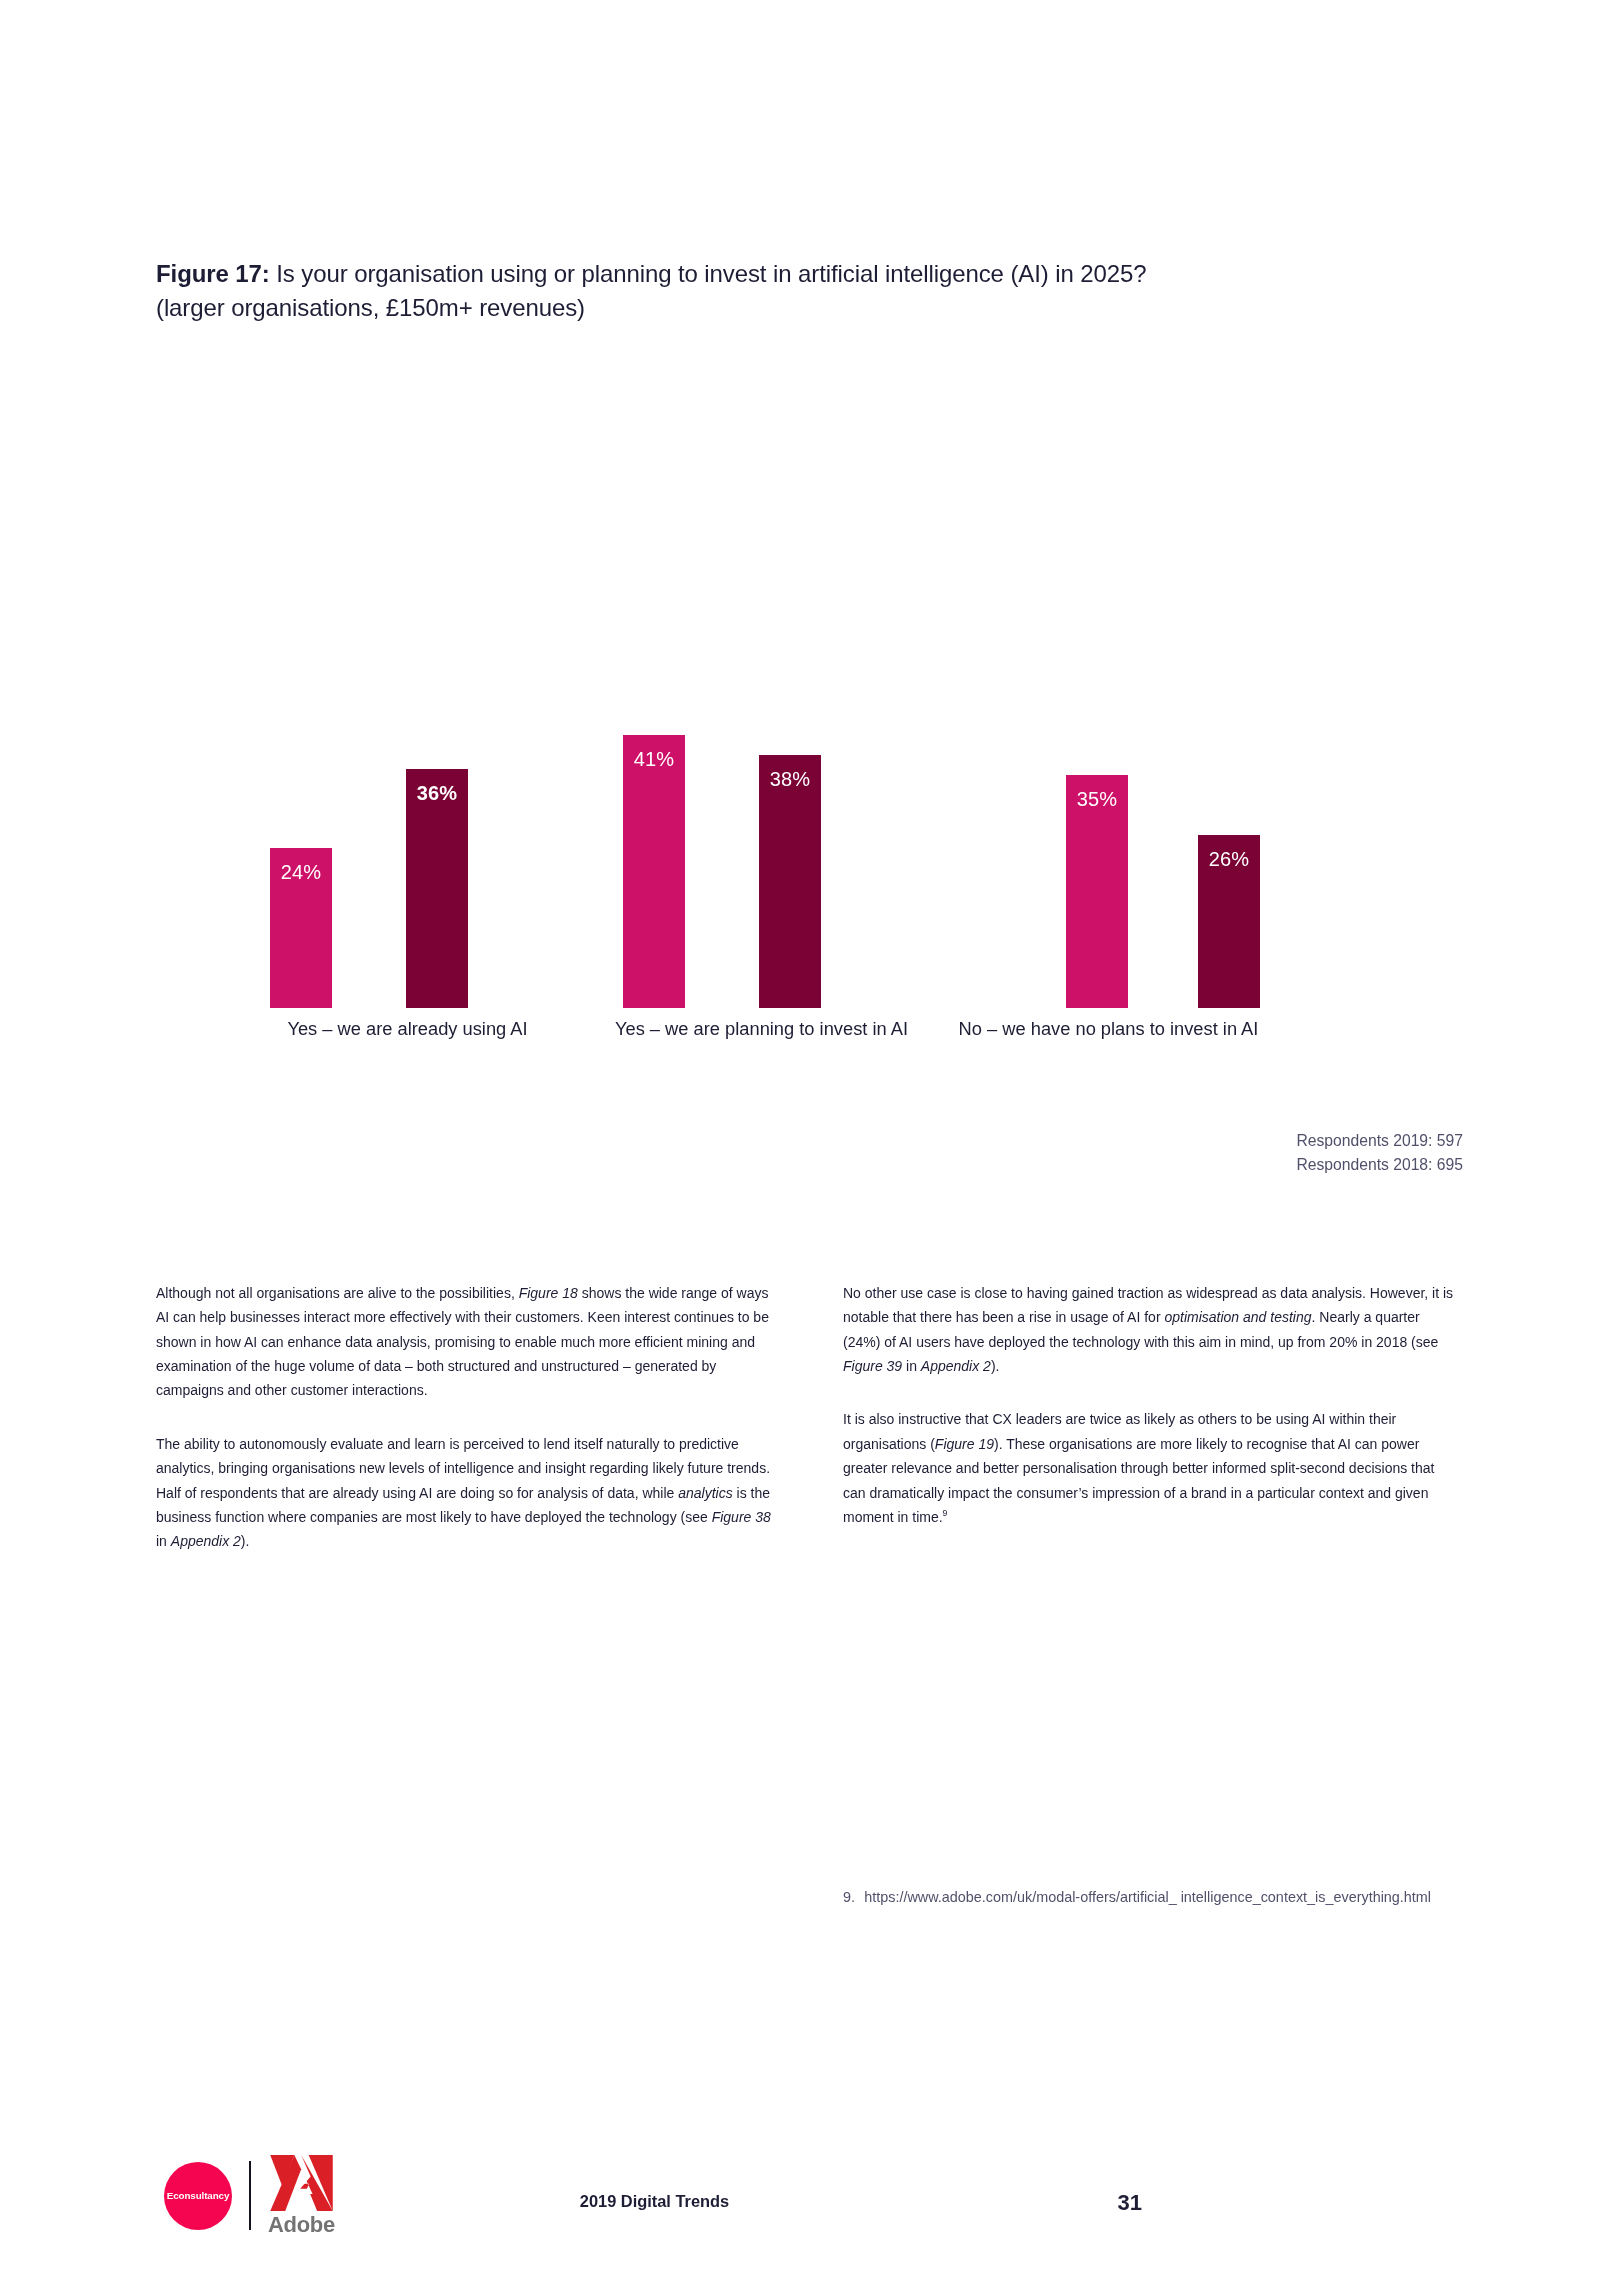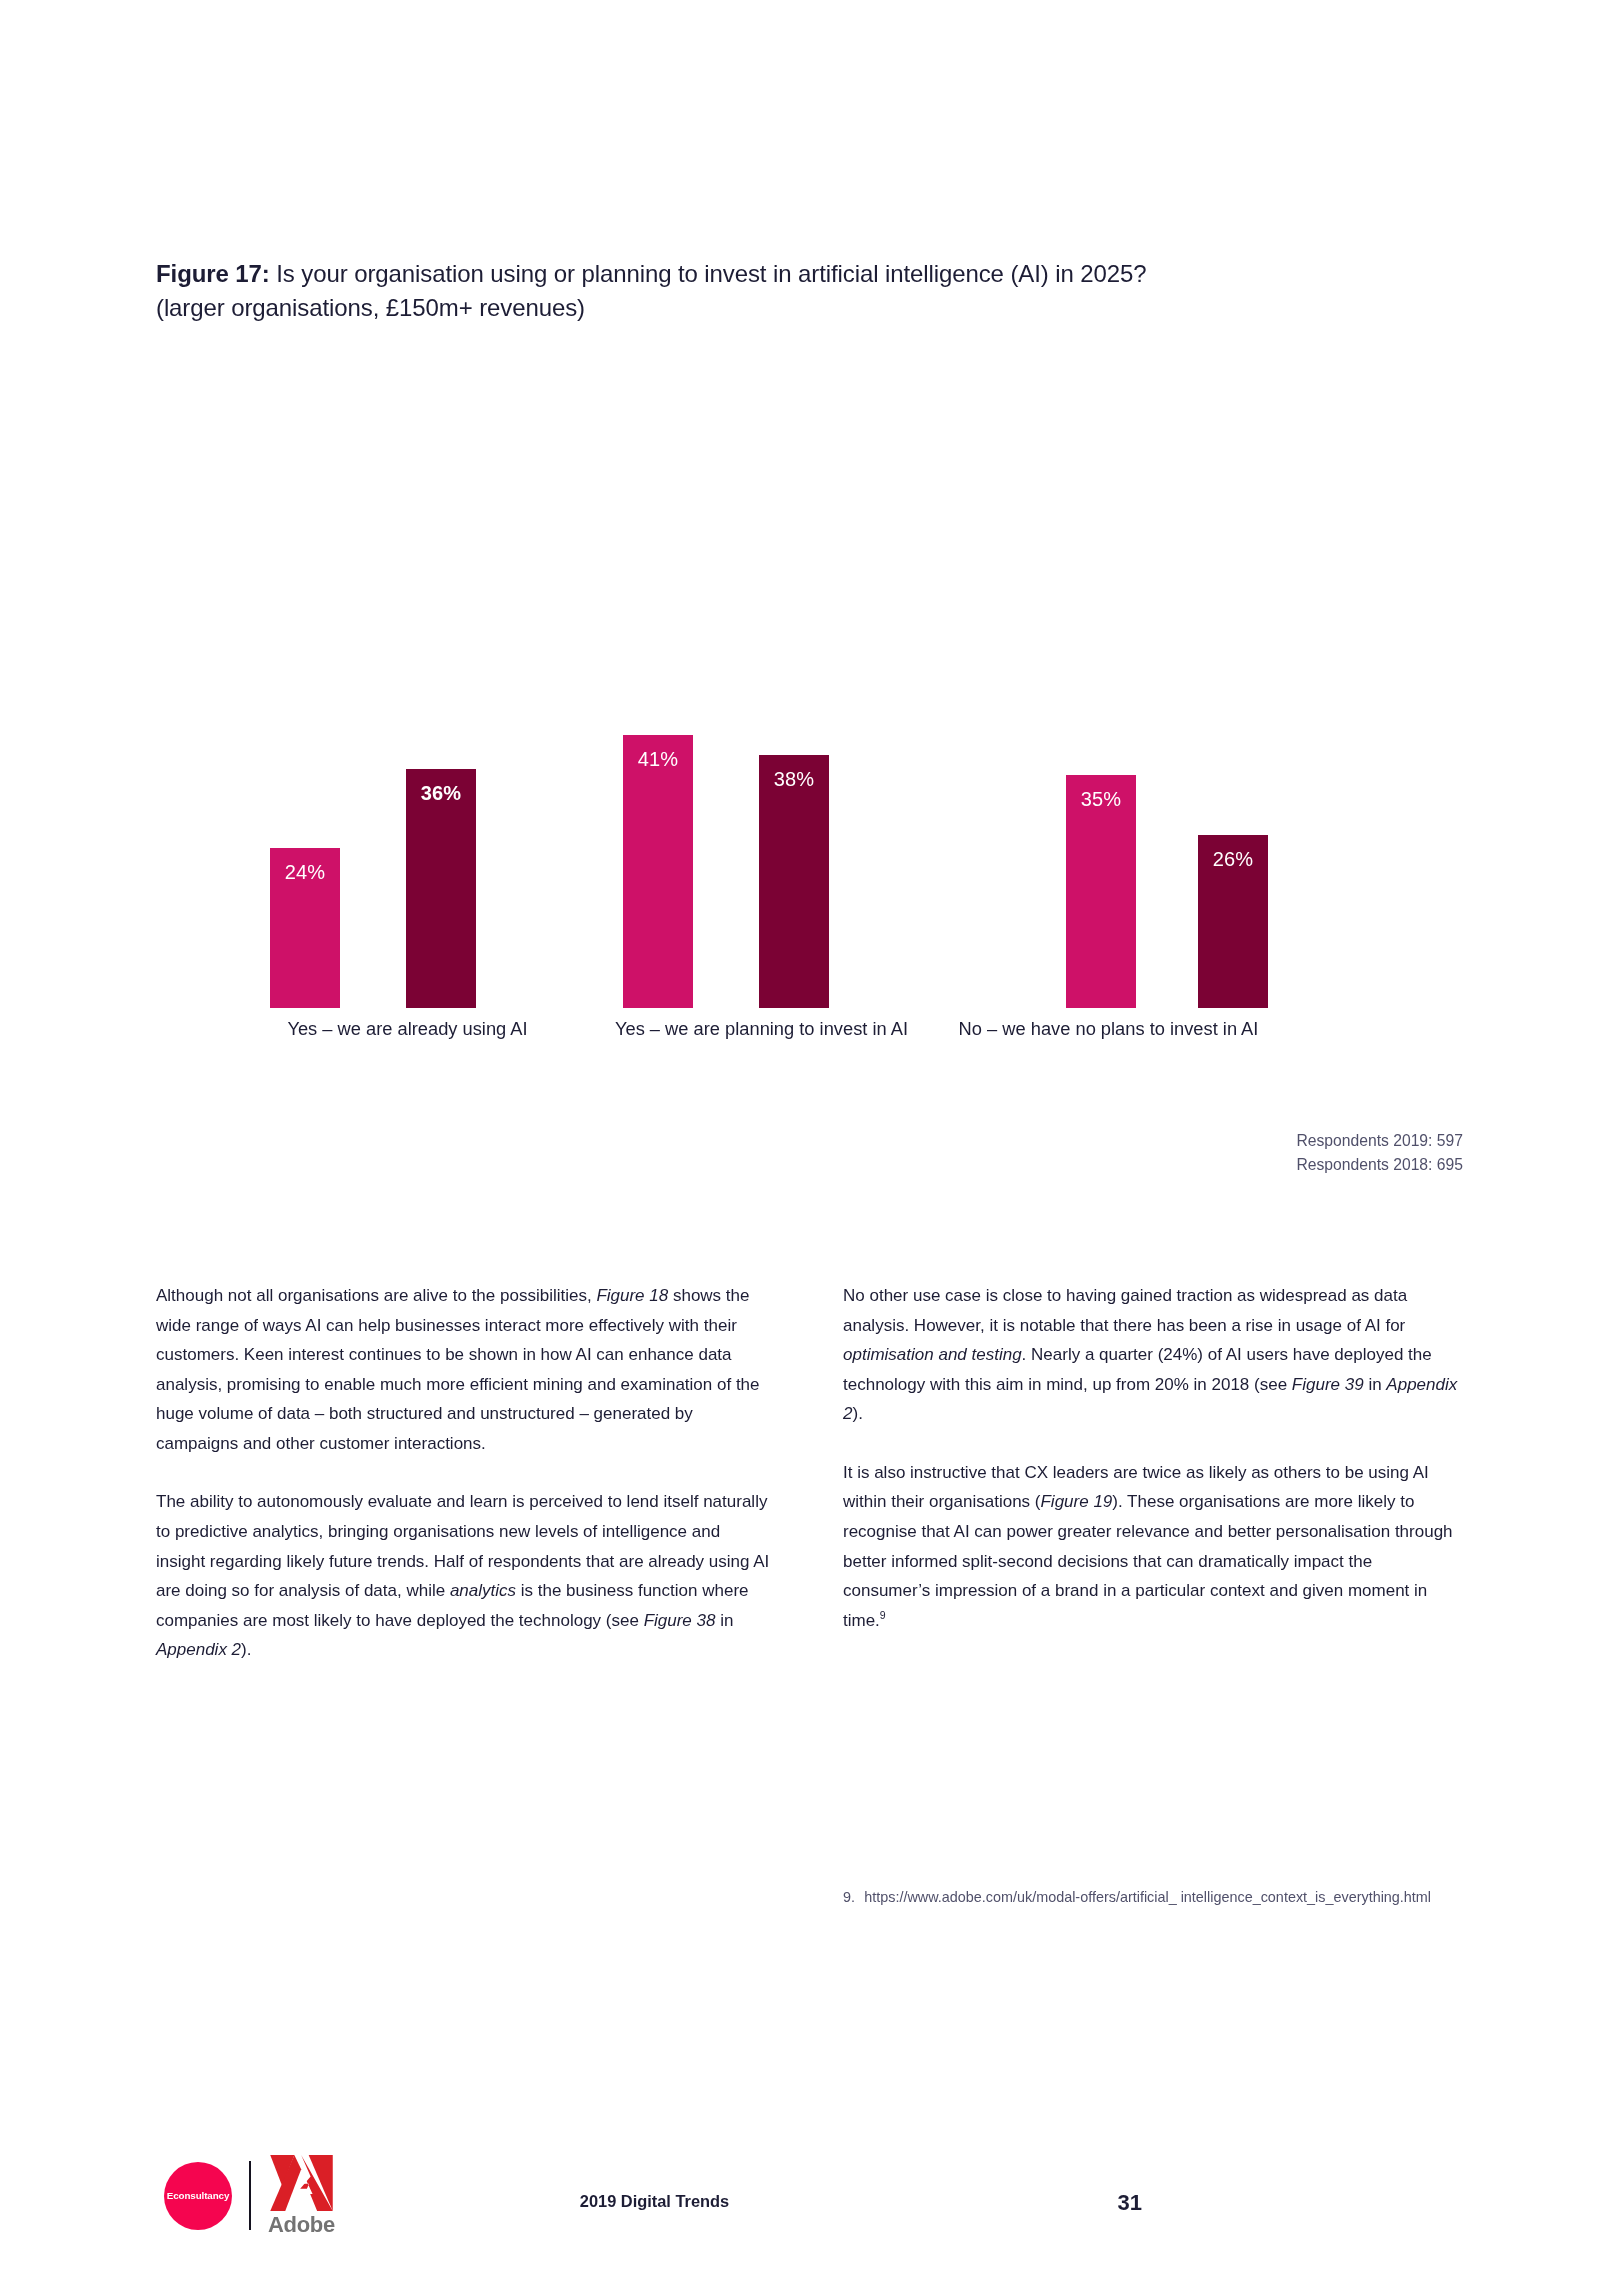--- a/index.html
+++ b/index.html
@@ -46,21 +46,21 @@
   .plot {
     position: absolute;
     left: 0;
     top: 0;
     right: 0;
     bottom: 0;
   }
   .bar {
     position: absolute;
     bottom: 0;
-    width: 70px;
+    width: 62px;
     box-sizing: border-box;
   }
   .bar .val {
     position: absolute;
     top: 14.4px;
     left: 0;
     right: 0;
     text-align: center;
     color: #ffffff;
     font-size: 20px;
@@ -128,21 +128,21 @@
     font-size: 15.7px;
     line-height: 1.55;
     color: #50506a;
   }
 
   
   .col {
     position: absolute;
     top: 1281px;
     width: 615px;
-    font-size: 17px;
+    font-size: 14px;
     line-height: 1.74;
     color: #1d1d35;
   }
   .col.left  { left: 156px; }
   .col.right { left: 843px; }
   .col p { margin: 0 0 29px 0; }
   .col p:last-child { margin-bottom: 0; }
   em { font-style: italic; }
   sup { font-size: 0.62em; vertical-align: super; line-height: 0; }
 

